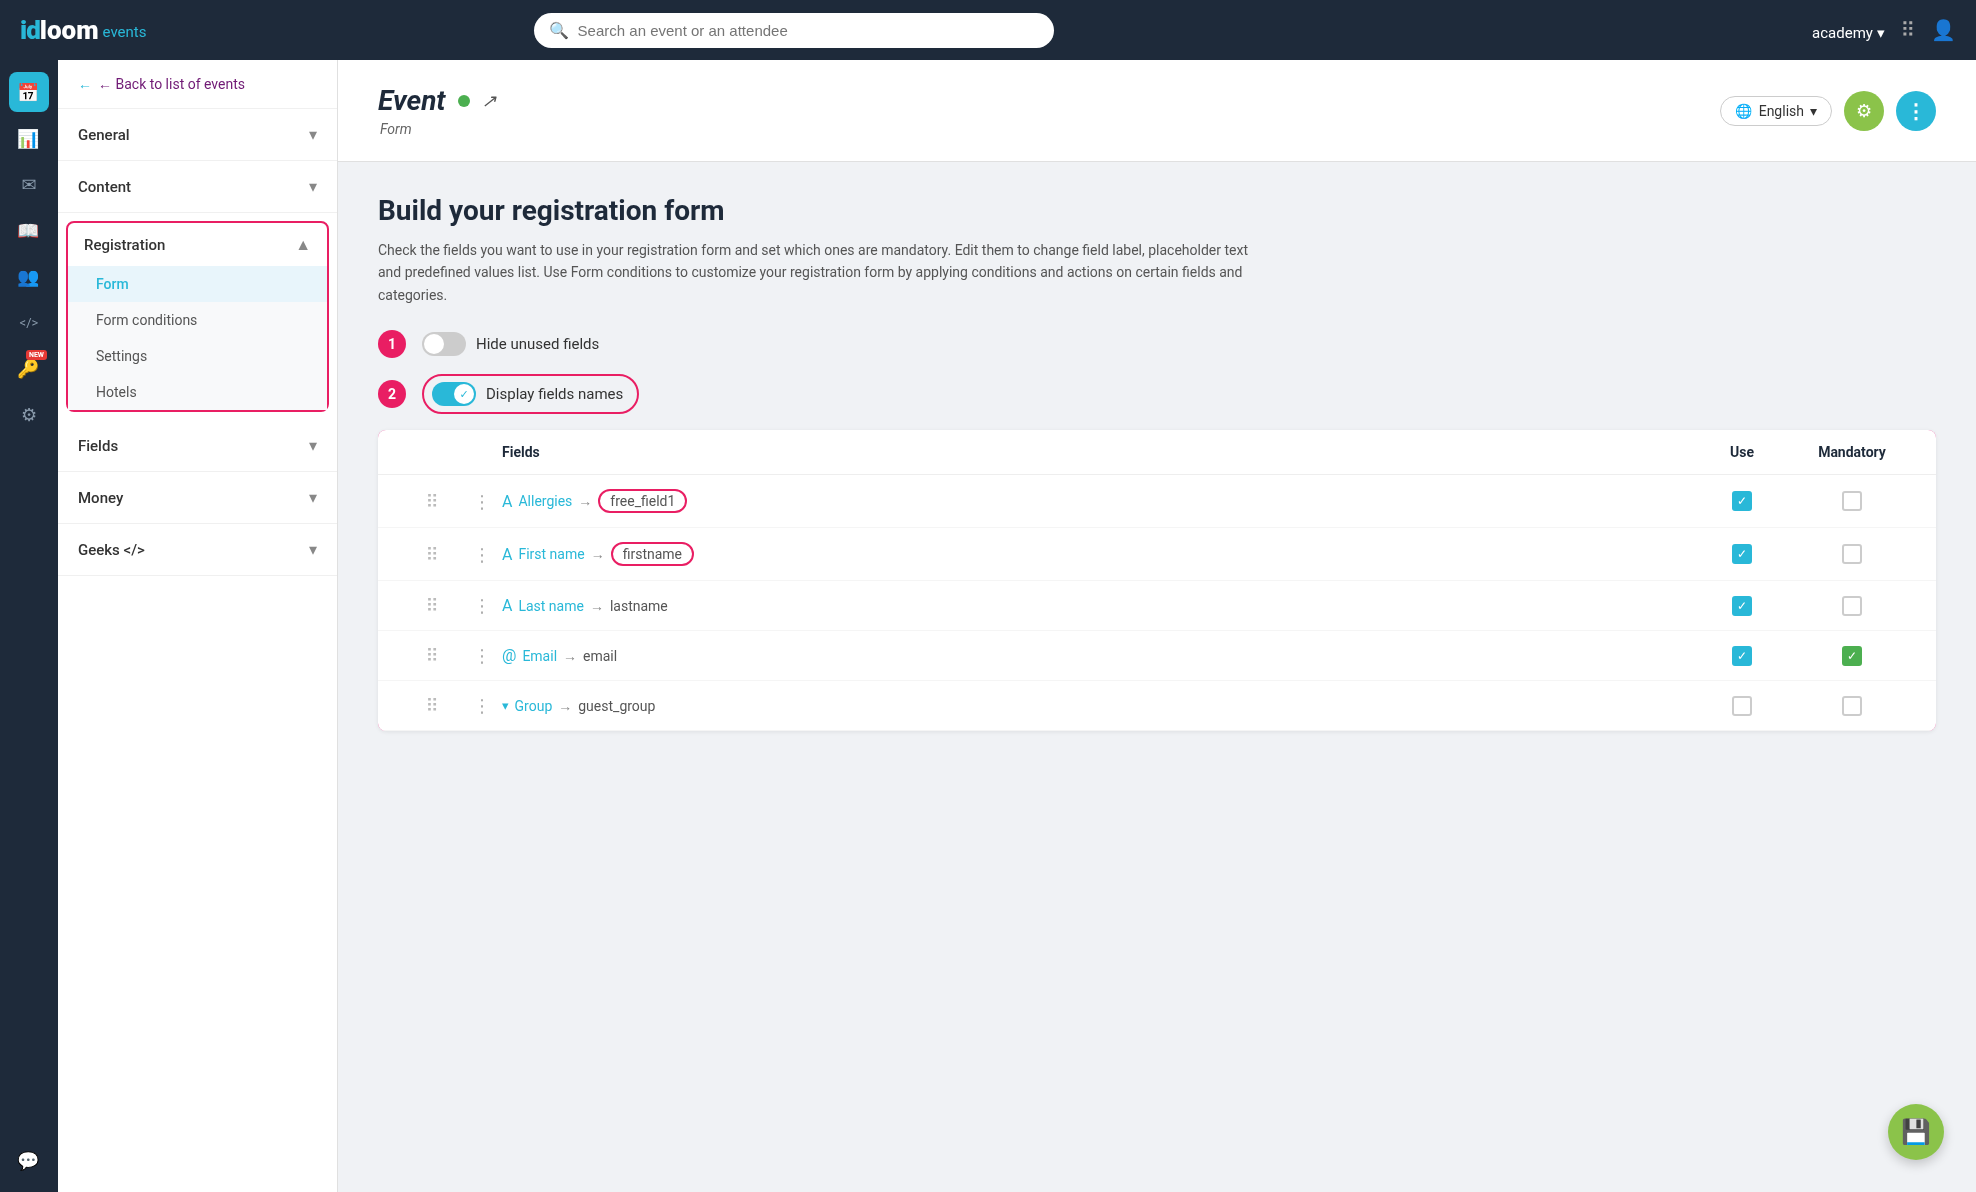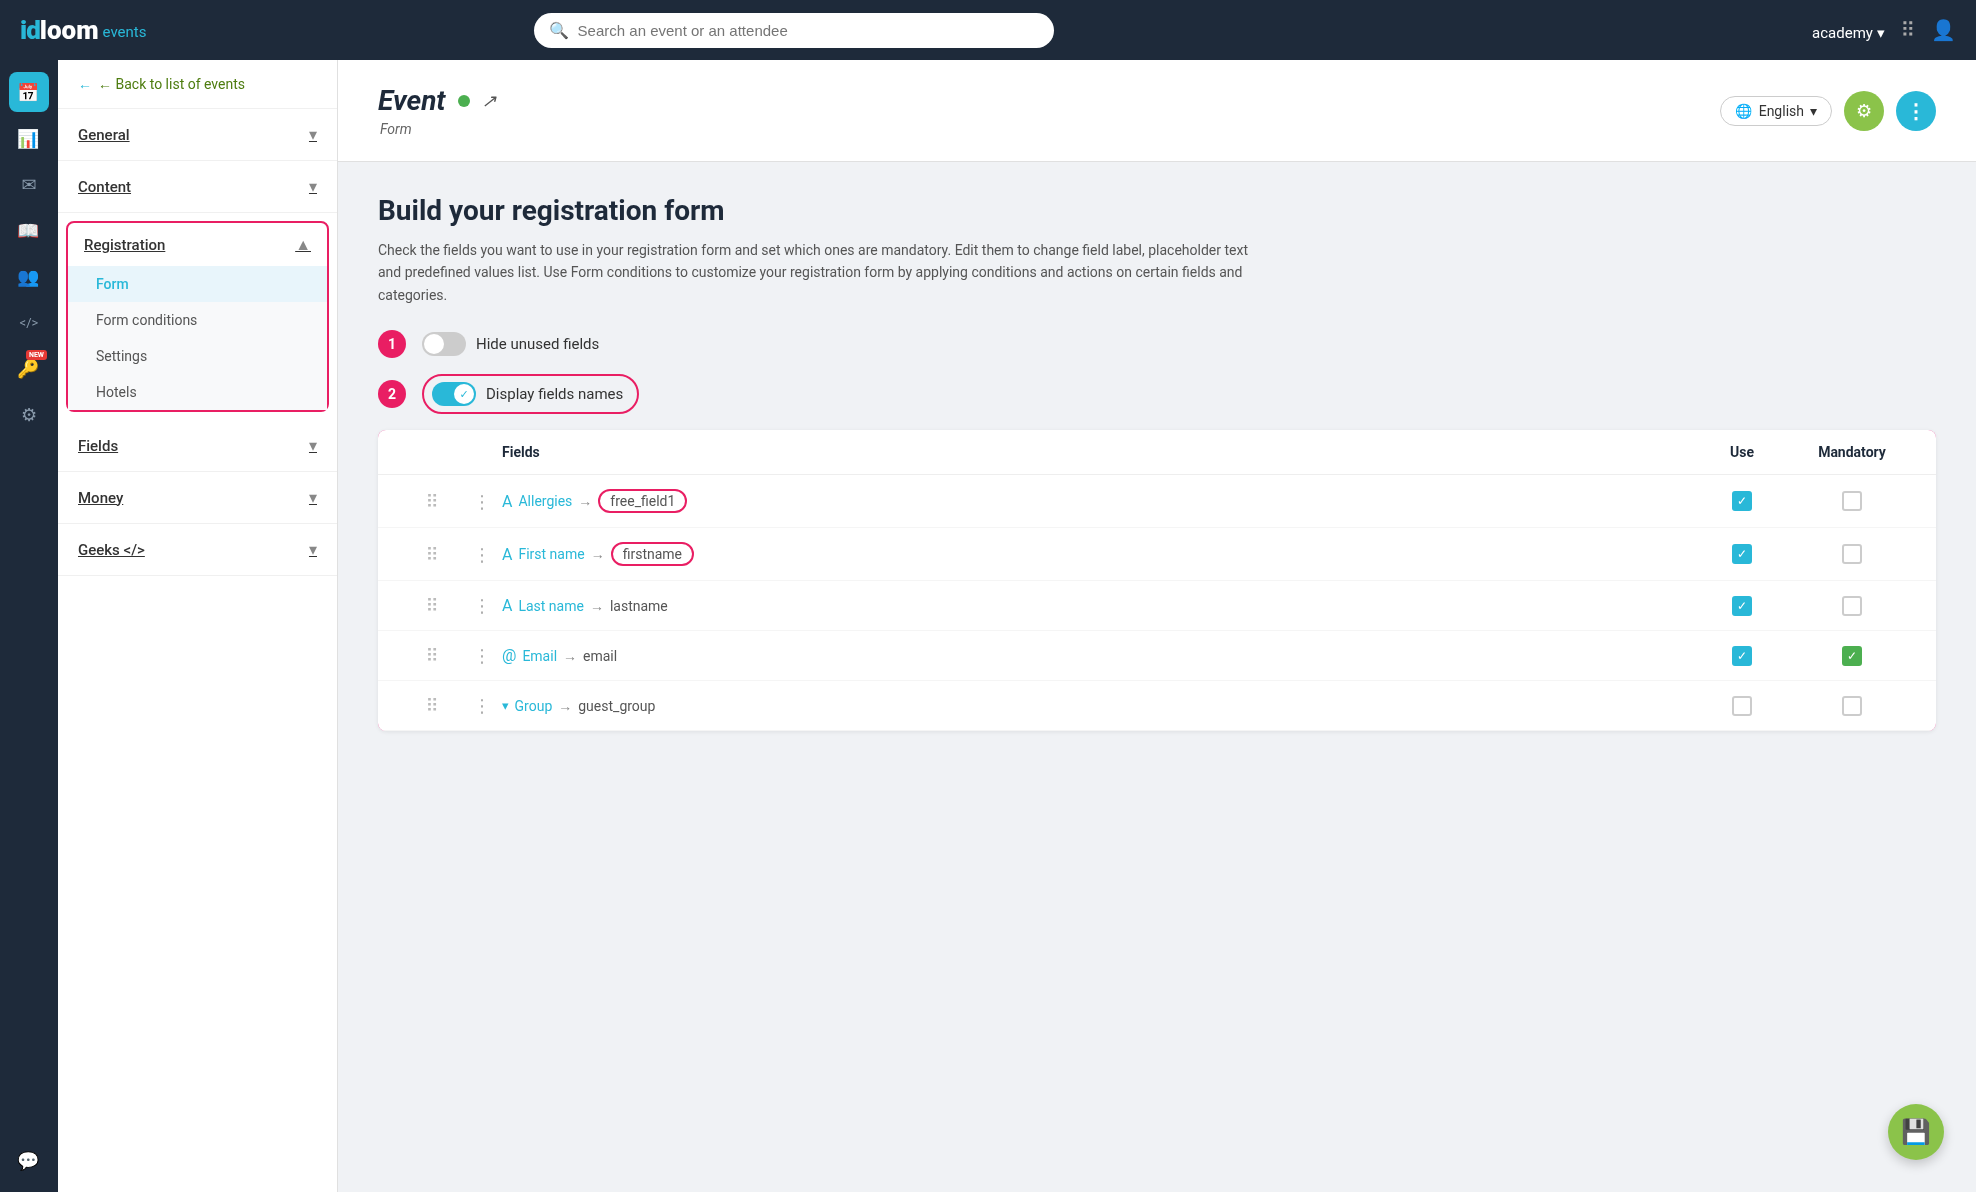--- a/index.html
+++ b/index.html
@@ -131,21 +131,20 @@
     }
     .sidebar-section-header {
       padding: 16px 20px;
       font-size: 15px;
       font-weight: 500;
       color: #333;
       display: flex;
       justify-content: space-between;
       align-items: center;
       cursor: pointer;
-      text-decoration: underline;
     }
     .sidebar-section-header .chevron { color: #888; font-size: 16px; }
     .sidebar-sub-items { background: #f8f9fa; }
     .sidebar-sub-item {
       padding: 12px 20px 12px 36px;
       font-size: 14px;
       color: #555;
       cursor: pointer;
     }
     .sidebar-sub-item.active {
@@ -442,21 +441,21 @@
       🔑
       <span class="badge-new">NEW</span>
     </div>
     <div class="icon-bar-item">⚙</div>
     <div class="icon-bar-item" style="margin-top:auto;">💬</div>
   </div>
 
   <div class="sidebar">
     <div class="sidebar-back">
       <span>←</span>
-      <span style="color:#4d7c0f;">← Back to list of events</span>
+      <span style="color:#701a75;">← Back to list of events</span>
     </div>
 
     <div class="sidebar-section">
       <div class="sidebar-section-header">
         <span>General</span>
         <span class="chevron">▾</span>
       </div>
     </div>
 
     <div class="sidebar-section">

